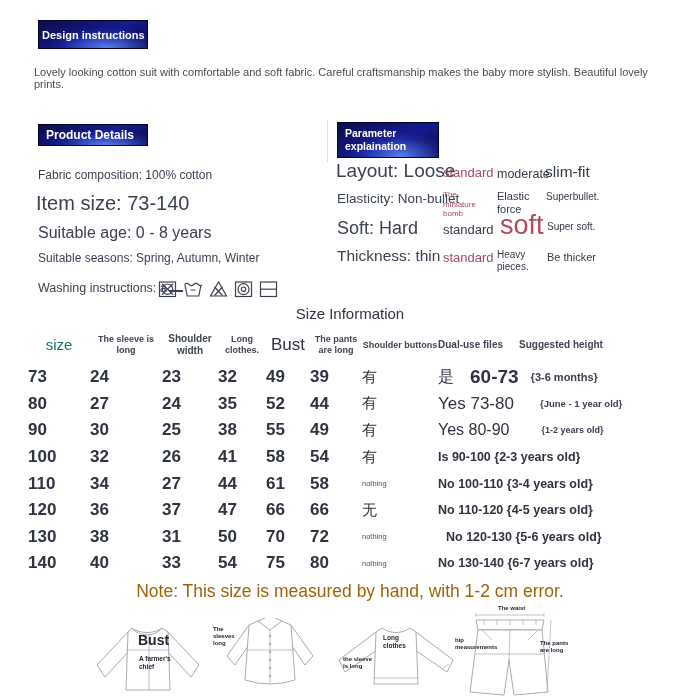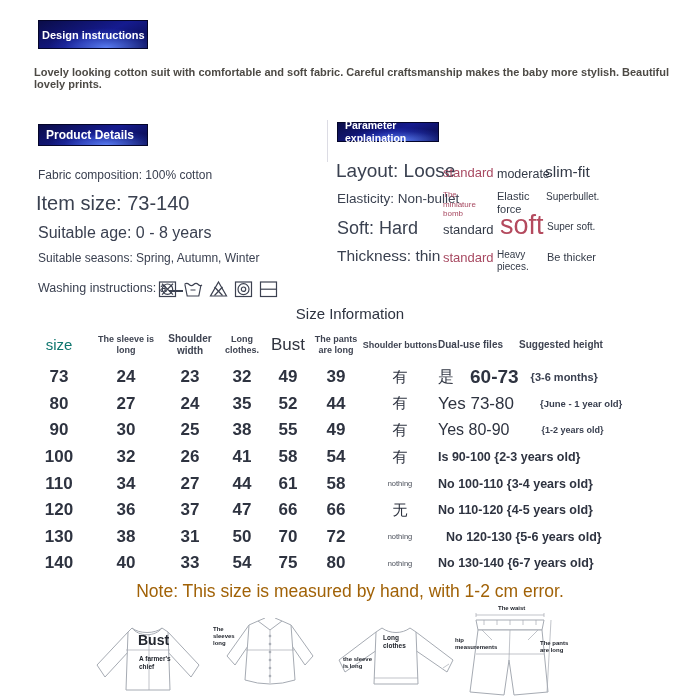--- a/index.html
+++ b/index.html
@@ -12,24 +12,24 @@
   .bluebox{
     position:absolute;
     background:
       radial-gradient(ellipse 70% 90% at 62% 95%, rgba(96,134,255,.9), rgba(40,60,190,.35) 55%, rgba(0,0,0,0) 75%),
       linear-gradient(155deg,#0a0c46 0%,#151b8f 55%,#080a3f 100%);
     color:#fff;font-weight:bold;display:flex;align-items:center;
     box-shadow:0 0 0 1px #04052a inset;
   }
   .design-box{left:38px;top:20px;width:106px;height:29px;font-size:11px;padding-left:4px;text-align:right;}
   .product-box{left:38px;top:124px;width:102px;height:22px;font-size:12px;padding-left:8px;}
-  .param-box{left:337px;top:122px;width:94px;height:20px;font-size:10.5px;line-height:1.25;padding-left:8px;}
+  .param-box{left:337px;top:122px;width:94px;height:36px;font-size:10.5px;line-height:1.25;padding-left:8px;}
   .param-box .twoline{display:block;}
 
-  .design-desc{left:34px;top:66px;width:645px;font-size:11px;color:#4d4a45;font-weight:bold;}
+  .design-desc{left:34px;top:66px;width:645px;font-size:11px;color:#4d4a45;}
 
   .fabric{left:38px;top:168px;font-size:12px;color:#3a4050;}
   .item-size{left:36px;top:192px;font-size:20px;color:#3a4150;}
   .age{left:38px;top:224px;font-size:16px;color:#3a4050;}
   .seasons{left:38px;top:251px;font-size:12px;color:#3a4050;}
   .washing{left:38px;top:280px;font-size:12.5px;color:#3a4050;}
   .washing .uline{display:inline-block;width:14px;border-bottom:2px solid #3a4050;height:10px;margin-left:2px;}
   .wash-icons{left:158px;top:280px;display:flex;gap:6px;}
   .wash-icons svg{display:block;}
 
@@ -61,21 +61,21 @@
   .thead{position:absolute;left:28px;top:333px;width:646px;align-items:start;}
   .th{font-size:9px;font-weight:bold;color:#3f4452;text-align:center;line-height:1.2;align-self:center;}
   .th-size{font-size:15px;font-weight:normal;color:#0f766e;}
   .th-bust{font-size:17px;font-weight:normal;color:#30343f;}
   .th-shoulder,.th-dual,.th-height{font-size:10px;}
   .th8{display:flex;align-items:flex-start;text-align:left;}
   .th8 .th-dual{margin-left:0;}
   .th8 .th-height{margin-left:16px;}
   .tbody{position:absolute;left:28px;top:364px;width:646px;}
   .trow{height:26.6px;align-items:center;}
-  .c{text-align:center;font-size:17px;font-weight:600;color:#2e3340;}
+  .c{font-size:17px;font-weight:600;color:#2e3340;}
   .c-btn{font-size:15px;font-weight:normal;}
   .btn-small .c-btn{font-size:7.5px;color:#4a4f5a;}
   .c8{display:flex;align-items:center;text-align:left;}
   .c8 span{white-space:nowrap;}
   .r0 .dual{font-size:16px;}
   .r0 .height{font-size:19px;font-weight:bold;margin-left:16px;}
   .r0 .age{font-size:11px;margin-left:12px;font-weight:600;}
   .r1 .dual{font-size:17px;}
   .r1 .age{font-size:9.5px;margin-left:26px;font-weight:600;}
   .r2 .dual{font-size:16px;}

